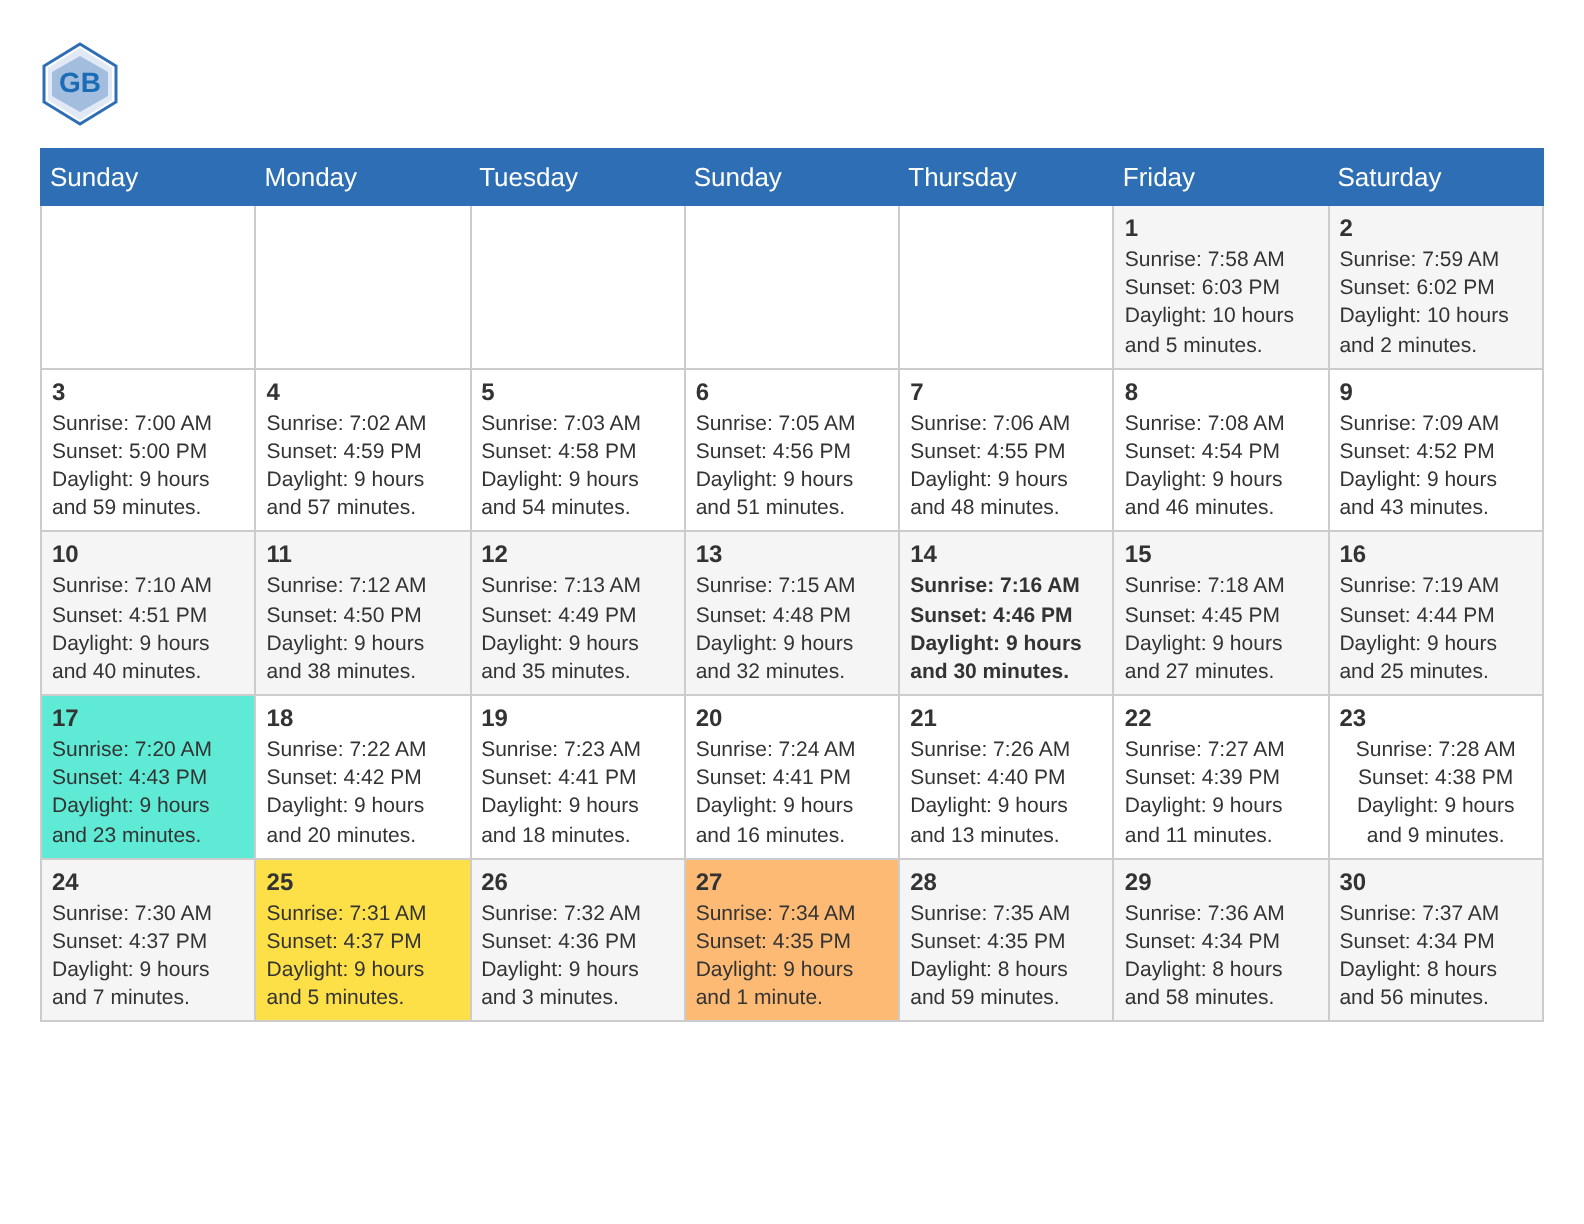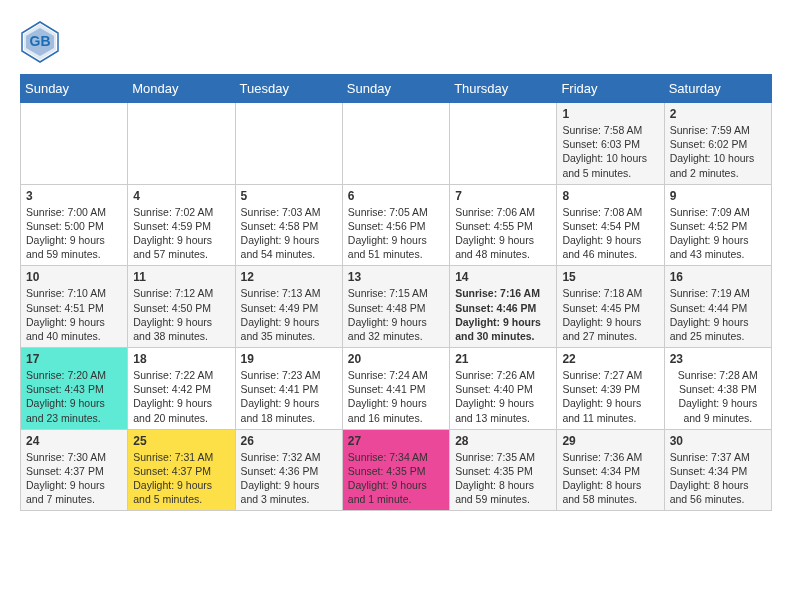--- a/index.html
+++ b/index.html
@@ -316,21 +316,21 @@
 Daylight: 9 hours
 and 5 minutes.</div>
         </td>
         <td style="background: rgb(245, 245, 245);">
           <span class="day-num">26</span>
           <div class="day-info" style="white-space: pre-line;">Sunrise: 7:32 AM
 Sunset: 4:36 PM
 Daylight: 9 hours
 and 3 minutes.</div>
         </td>
-        <td style="background: #ec4899;">
+        <td style="background: #fdba74;">
           <span class="day-num">27</span>
           <div class="day-info" style="white-space: pre-line;">Sunrise: 7:34 AM
 Sunset: 4:35 PM
 Daylight: 9 hours
 and 1 minute.</div>
         </td>
         <td style="background: rgb(245, 245, 245);">
           <span class="day-num">28</span>
           <div class="day-info" style="white-space: pre-line;">Sunrise: 7:35 AM
 Sunset: 4:35 PM

